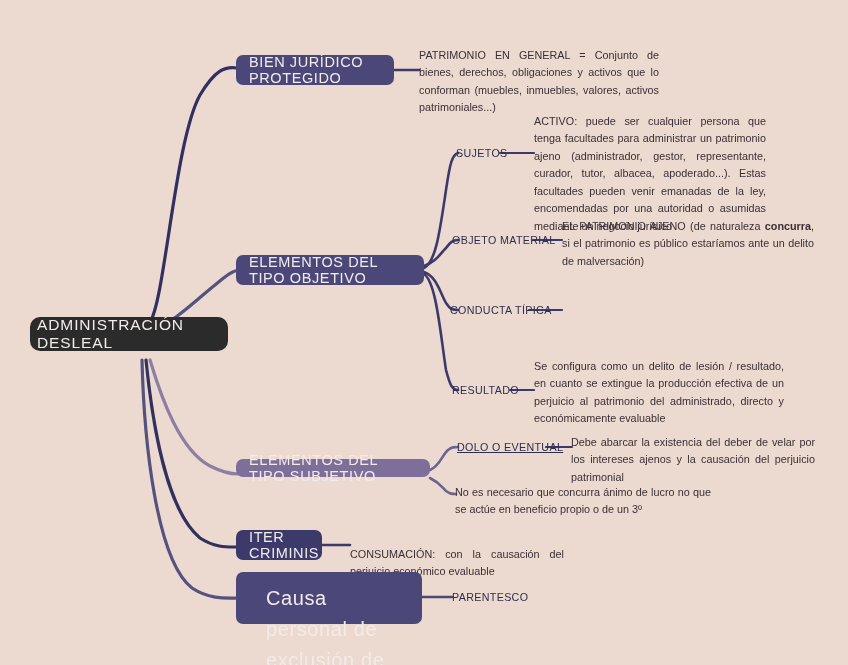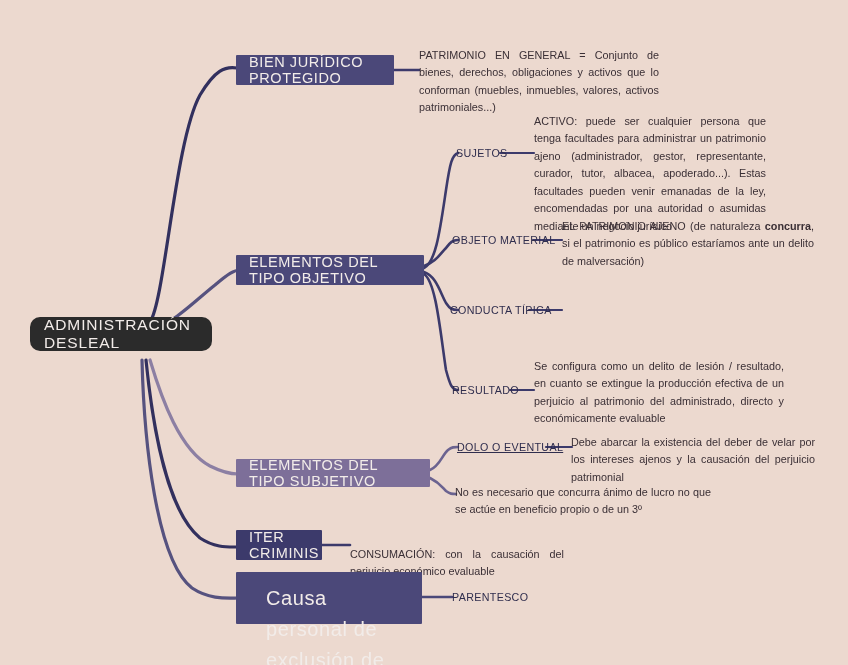--- a/index.html
+++ b/index.html
@@ -21,21 +21,21 @@
     width: 848px; height: 665px;
     pointer-events: none;
   }
   .node {
     position: absolute;
     box-sizing: border-box;
     display: flex;
     align-items: center;
     color: #f2ece9;
     letter-spacing: 0.6px;
-    border-radius: 1px;
+    border-radius: 7px;
     z-index: 3;
   }
   .node-root {
     background: #2b2b2b;
     border-radius: 10px;
     font-size: 15.5px;
     padding: 0 14px;
     letter-spacing: 0.9px;
   }
   .node-dark {
@@ -107,21 +107,21 @@
 
     <path d="M 430,470 C 440,466 442,455 448,450 C 452,447 454,447 458,447" fill="none" stroke="#6b6390" stroke-width="2.6" stroke-linecap="round"></path>
     <path d="M 430,478 C 440,483 442,487 446,491 C 450,494 452,494 456,494" fill="none" stroke="#6b6390" stroke-width="2.6" stroke-linecap="round"></path>
     <line x1="546" y1="447" x2="572" y2="447" stroke="#3c3a6b" stroke-width="2.2" stroke-linecap="round"></line>
 
     <line x1="322" y1="545" x2="350" y2="545" stroke="#3c3a6b" stroke-width="2.6" stroke-linecap="round"></line>
 
     <line x1="421" y1="597" x2="452" y2="597" stroke="#4b4879" stroke-width="2.6" stroke-linecap="round"></line>
   </svg>
 
-  <div class="node node-root" style="left:30px; top:317px; width:182px; height:34px;">
+  <div class="node node-root" style="left:30px; top:317px; width:198px; height:34px;padding-left:7px;">
     <span>ADMINISTRACIÓN  DESLEAL</span>
   </div>
 
   <div class="node node-mid" style="left:236px; top:55px; width:158px; height:30px;">
     <span>BIEN JURÍDICO PROTEGIDO</span>
   </div>
   <div class="note" style="left:419px; top:47px; width:240px;">PATRIMONIO EN GENERAL = Conjunto de bienes, derechos, obligaciones y activos que lo conforman (muebles, inmuebles, valores, activos patrimoniales...)</div>
 
   <div class="node node-mid" style="left:236px; top:255px; width:188px; height:30px;">
     <span>ELEMENTOS  DEL  TIPO  OBJETIVO</span>
@@ -131,21 +131,21 @@
   <div class="note" style="left:534px; top:113px; width:232px;">ACTIVO: puede ser cualquier persona que tenga facultades para administrar un patrimonio ajeno (administrador, gestor, representante, curador, tutor, albacea, apoderado...). Estas facultades pueden venir emanadas de la ley, encomendadas por una autoridad o asumidas mediante un negocio jurídico</div>
 
   <div class="sublabel" style="left:452px; top:234px;">OBJETO MATERIAL</div>
   <div class="note" style="left:562px; top:218px; width:252px;"><span><span>EL PATRIMONIO AJENO (de naturaleza </span><b>concurra</b><span>, si el patrimonio es público estaríamos ante un delito de malversación)</span></span></div>
 
   <div class="sublabel" style="left:450px; top:304px;">CONDUCTA TÍPICA</div>
 
   <div class="sublabel" style="left:452px; top:384px;">RESULTADO</div>
   <div class="note" style="left:534px; top:358px; width:250px;">Se configura como un delito de lesión / resultado, en cuanto se extingue la producción efectiva de un perjuicio al patrimonio del administrado, directo y económicamente evaluable</div>
 
-  <div class="node node-light" style="left:236px; top:459px; width:194px; height:28px;">
+  <div class="node node-light" style="left:236px; top:459px; width:194px; height:18px;">
     <span>ELEMENTOS DEL TIPO SUBJETIVO</span>
   </div>
 
   <div class="sublabel" style="left:457px; top:441px;text-decoration:underline;">DOLO O EVENTUAL</div>
   <div class="note" style="left:571px; top:434px; width:244px;">Debe abarcar la existencia del deber de velar por los intereses ajenos y la causación del perjuicio patrimonial</div>
   <div class="note" style="left:455px; top:484px; width:256px;">No es necesario que concurra ánimo de lucro no que se actúe en beneficio propio o de un 3º</div>
 
   <div class="node node-dark" style="left:236px; top:530px; width:86px; height:30px;">
     <span>ITER CRIMINIS</span>
   </div>

